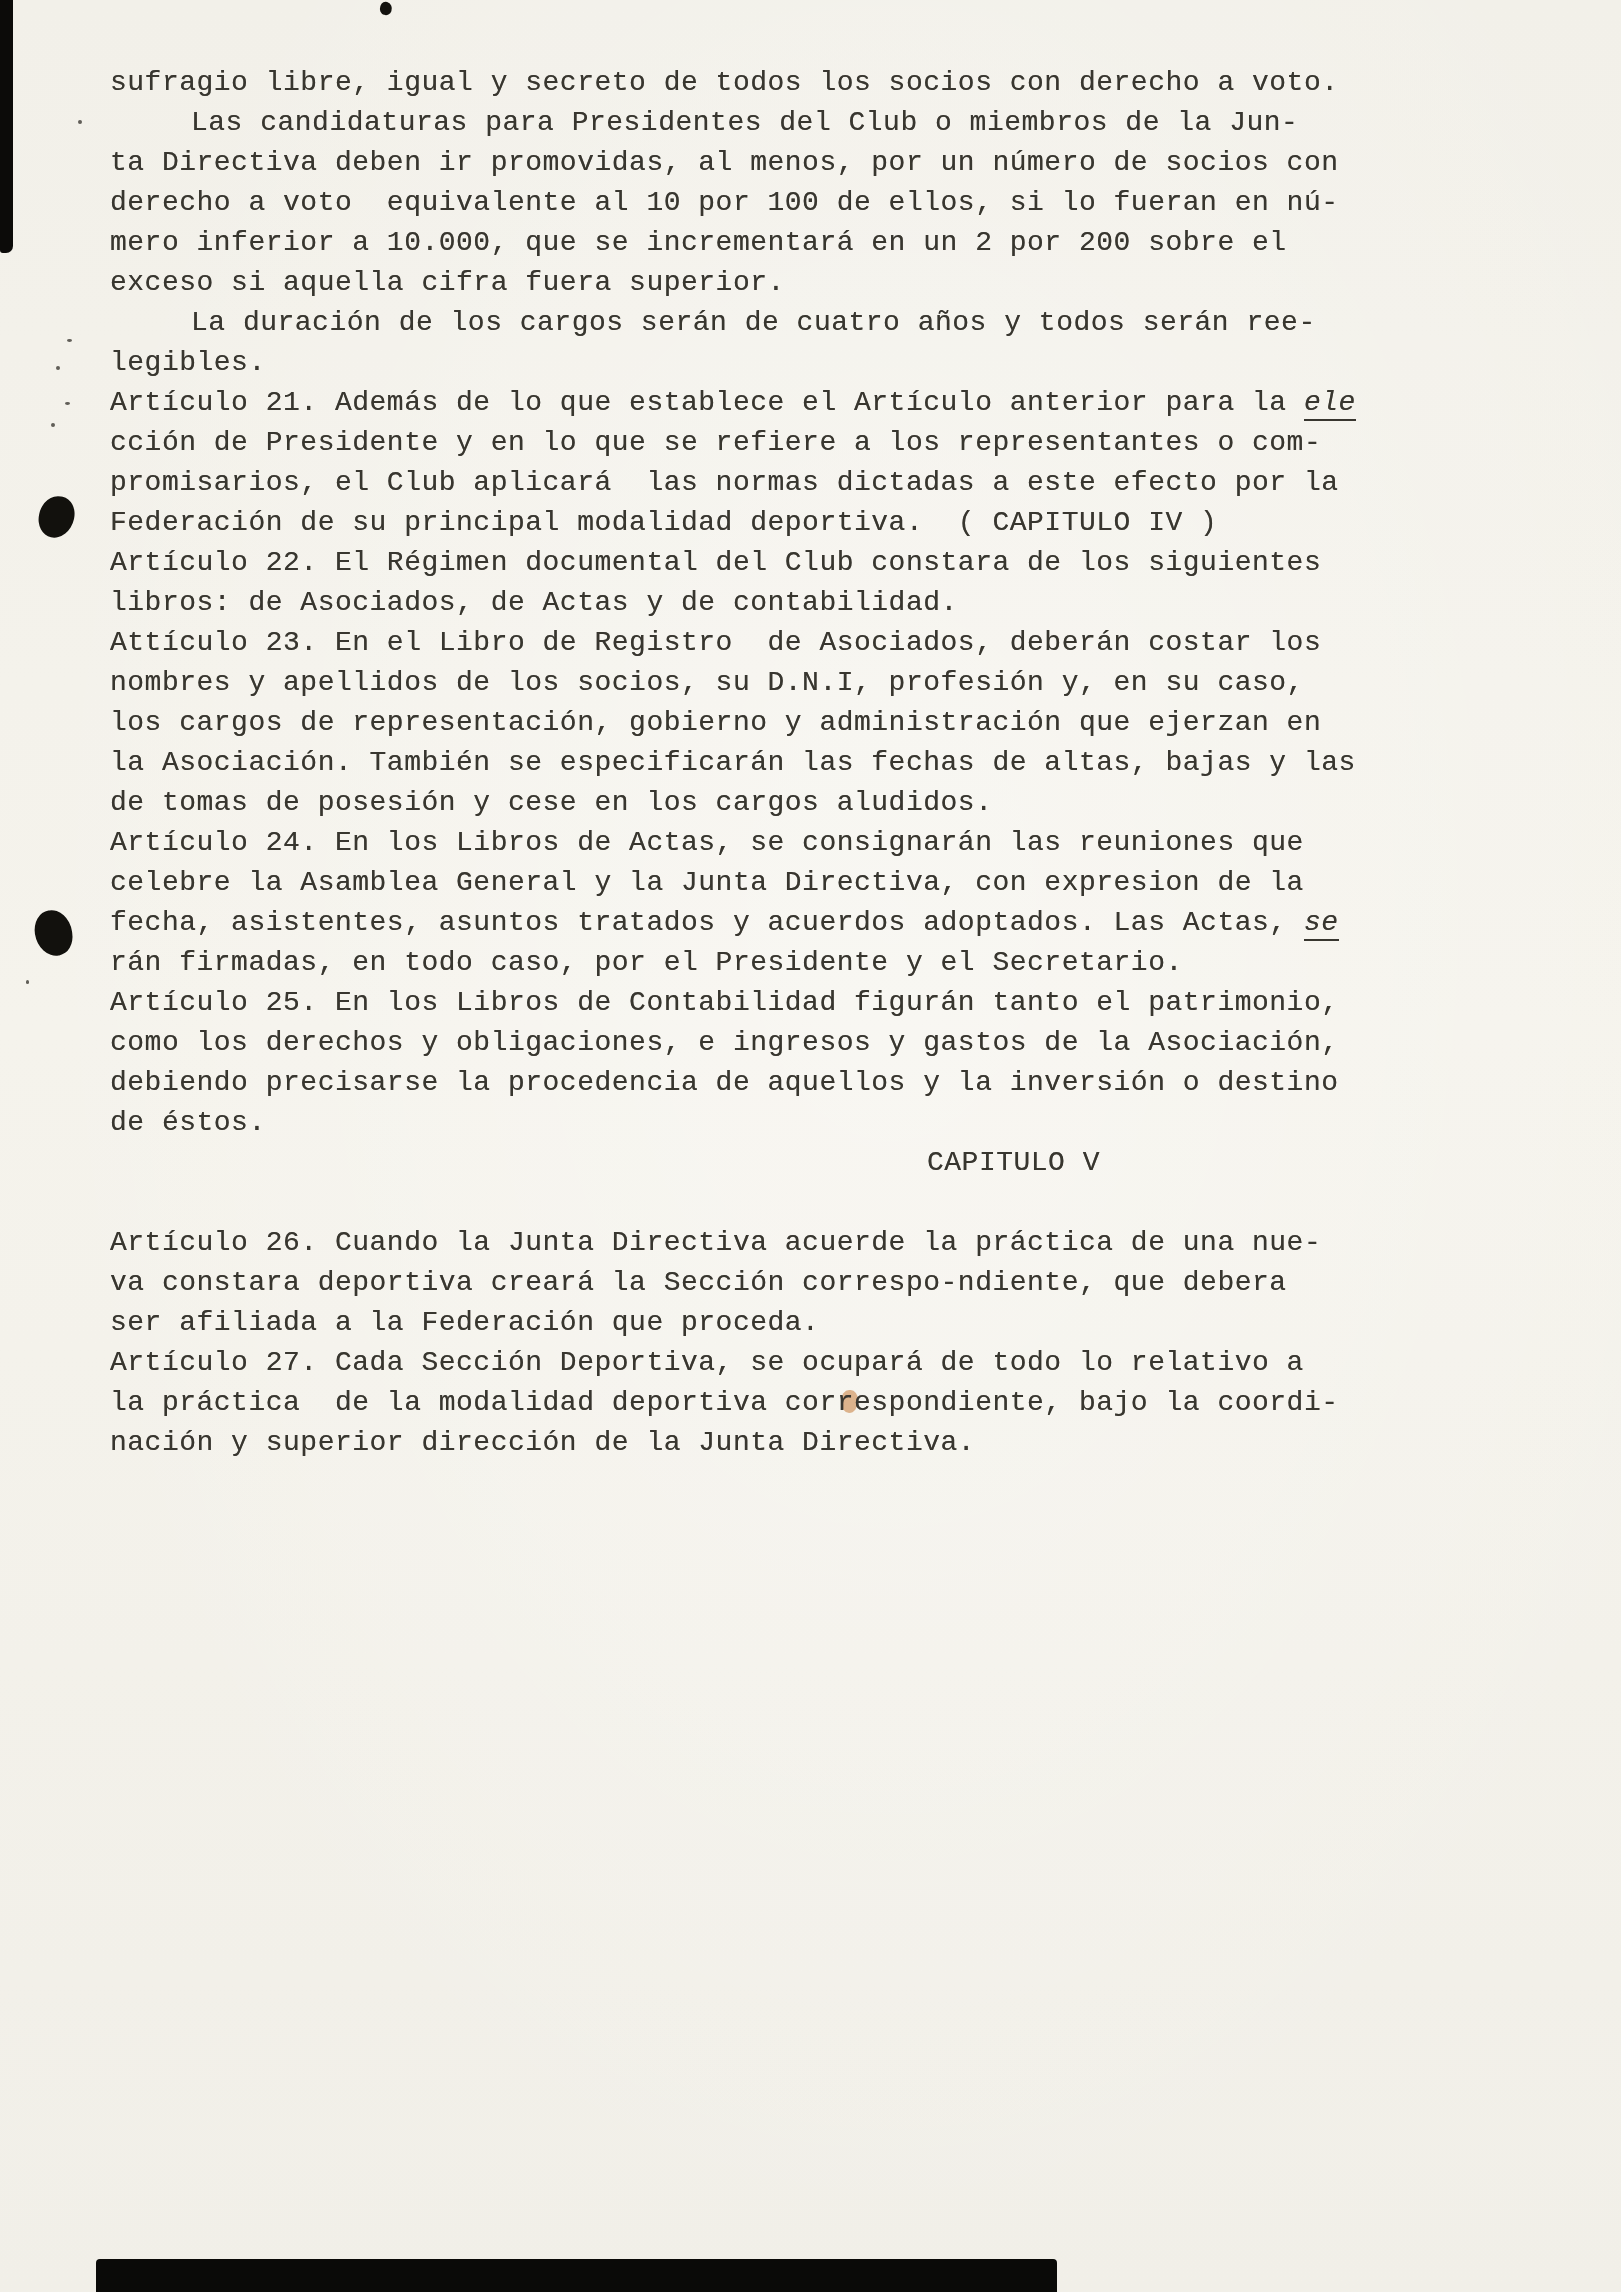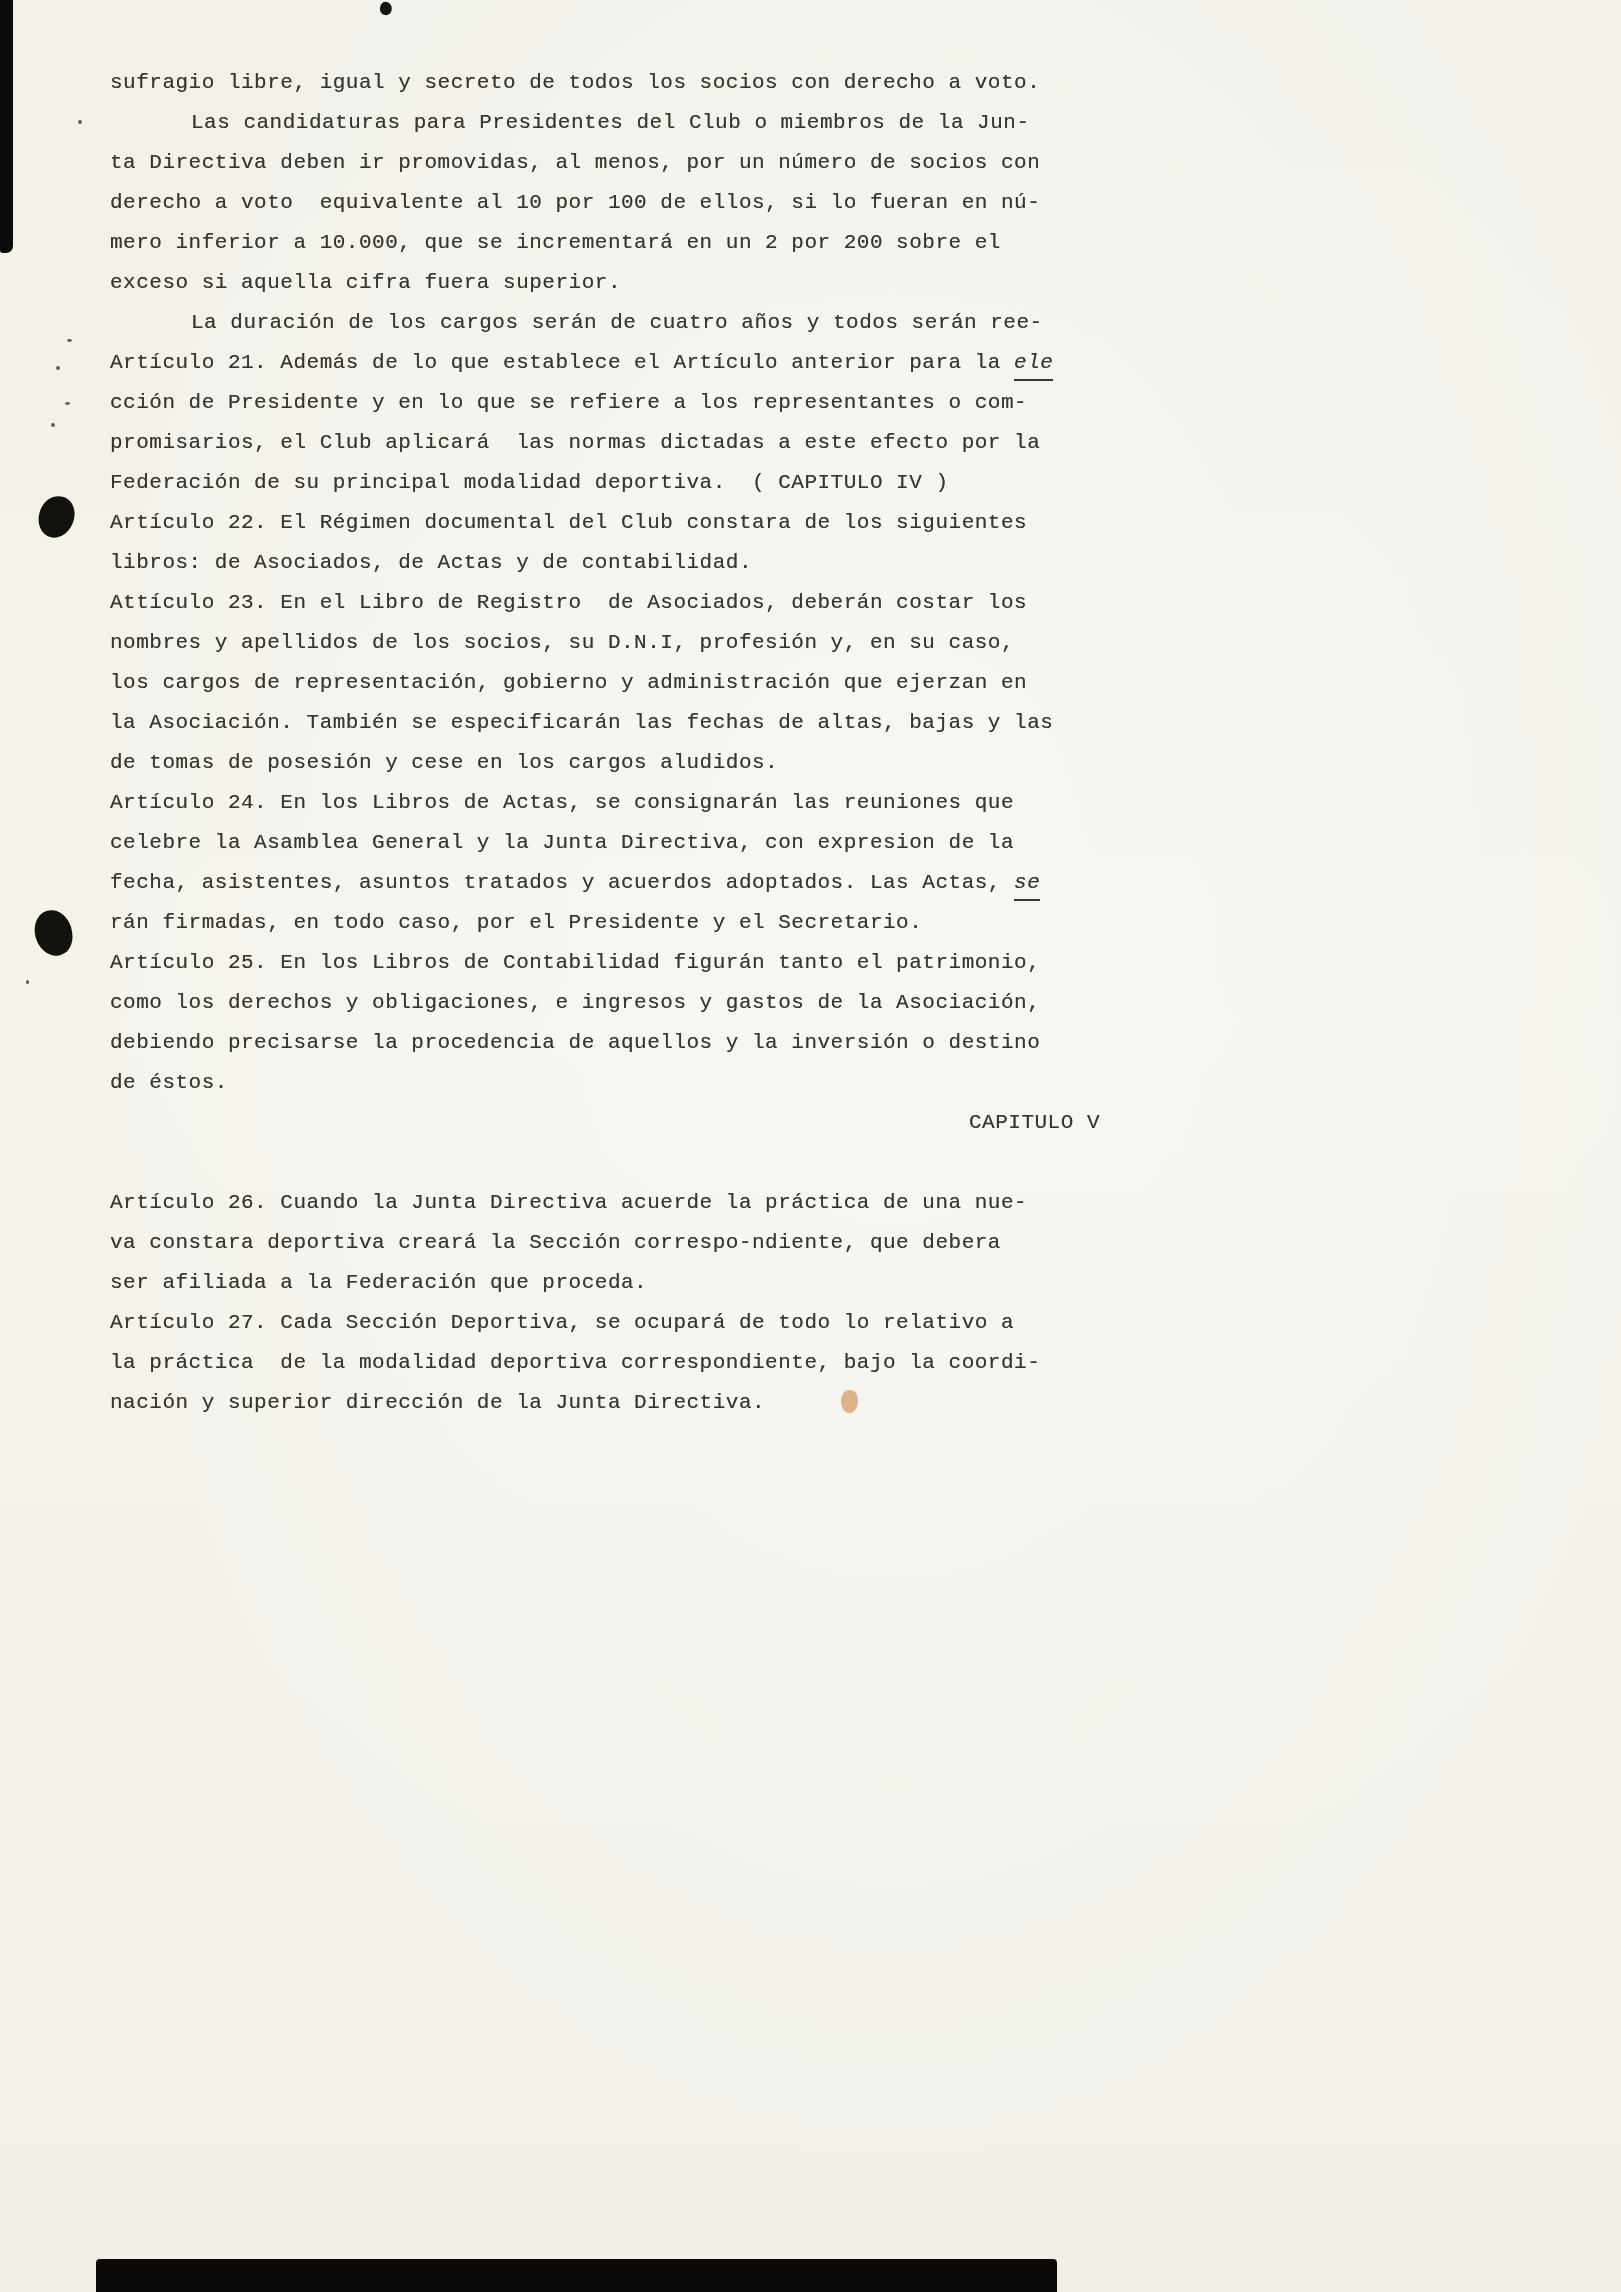--- a/index.html
+++ b/index.html
@@ -19,21 +19,21 @@
     font-family: "Liberation Mono", "DejaVu Sans Mono", monospace;
     color: #38362f;
   }
   .textblock {
     position: absolute;
     left: 110px;
     top: 63px;
     width: 990px;
   }
   .line {
-    font-size: 21px;
+    font-size: 28px;
     line-height: 40px;
     letter-spacing: 0.5px;
     white-space: pre;
     text-shadow: 0 0 0.6px rgba(40,38,32,0.55);
   }
   .line .ul {
     display: inline-block;
     line-height: 26.5px;
     border-bottom: 2px solid #38362f;
     padding-bottom: 2px;
@@ -106,20 +106,21 @@
   <div class="artifact orange-mark"></div>
 
   <div class="textblock">
       <div class="line"><span>sufragio libre, igual y secreto de todos los socios con derecho a voto.</span></div>
       <div class="line" style="padding-left: 81px;"><span>Las candidaturas para Presidentes del Club o miembros de la Jun-</span></div>
       <div class="line"><span>ta Directiva deben ir promovidas, al menos, por un número de socios con</span></div>
       <div class="line"><span>derecho a voto  equivalente al 10 por 100 de ellos, si lo fueran en nú-</span></div>
       <div class="line"><span>mero inferior a 10.000, que se incrementará en un 2 por 200 sobre el</span></div>
       <div class="line"><span>exceso si aquella cifra fuera superior.</span></div>
       <div class="line" style="padding-left: 81px;"><span>La duración de los cargos serán de cuatro años y todos serán ree-</span></div>
+      <div class="line"><span>legibles.</span></div>
       <div class="line"><span>Artículo 21. Además de lo que establece el Artículo anterior para la </span><span class="ul">ele</span></div>
       <div class="line"><span>cción de Presidente y en lo que se refiere a los representantes o com-</span></div>
       <div class="line"><span>promisarios, el Club aplicará  las normas dictadas a este efecto por la</span></div>
       <div class="line"><span>Federación de su principal modalidad deportiva.  ( CAPITULO IV )</span></div>
       <div class="line"><span>Artículo 22. El Régimen documental del Club constara de los siguientes</span></div>
       <div class="line"><span>libros: de Asociados, de Actas y de contabilidad.</span></div>
       <div class="line"><span>Attículo 23. En el Libro de Registro  de Asociados, deberán costar los</span></div>
       <div class="line"><span>nombres y apellidos de los socios, su D.N.I, profesión y, en su caso,</span></div>
       <div class="line"><span>los cargos de representación, gobierno y administración que ejerzan en</span></div>
       <div class="line"><span>la Asociación. También se especificarán las fechas de altas, bajas y las</span></div>

